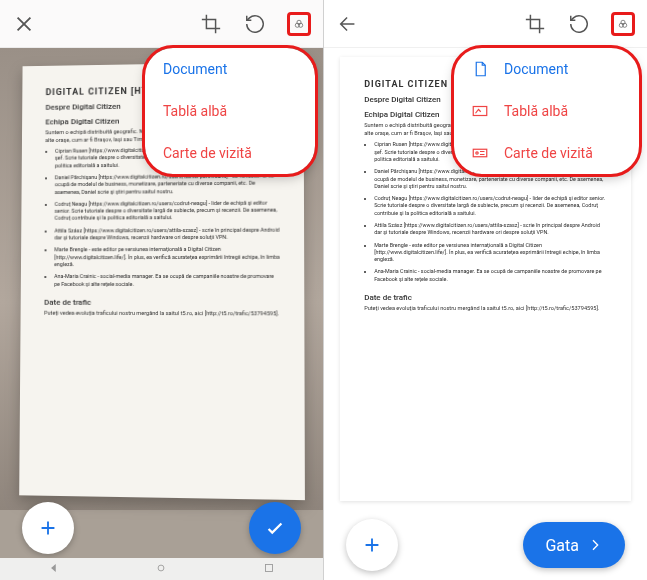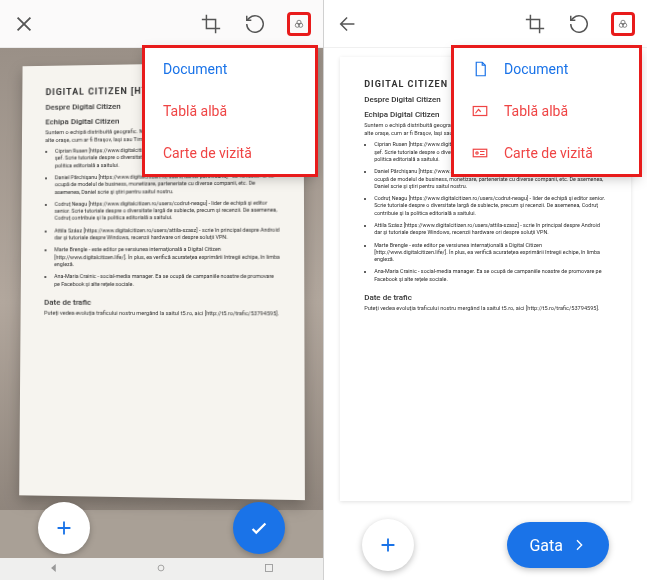--- a/index.html
+++ b/index.html
@@ -105,20 +105,21 @@
   
   .menu {
     position: absolute;
     top: 48px;
     right: 8px;
     background: #fff;
     width: 170px;
     outline: 3px solid #e81b1b;
     z-index: 20;
     box-shadow: 0 4px 12px rgba(0,0,0,.25);
+    border-radius: 28px;
   }
   .pane.right .menu { width: 185px; }
   .menu-item {
     display: flex;
     align-items: center;
     gap: 14px;
     height: 42px;
     padding: 0 16px;
     font-size: 14px;
     color: #ef4444;
@@ -137,21 +138,21 @@
   .menu.noicons .menu-item { padding: 0 18px; }
 
   
   .bottom {
     position: absolute;
     left: 0; right: 0; bottom: 0;
     height: 70px;
     display: flex;
     align-items: center;
     justify-content: space-between;
-    padding: 0 38px;
+    padding: 0 22px;
     z-index: 15;
   }
   .pane.right .bottom { background: #fff; }
   .round-btn {
     width: 52px; height: 52px;
     border-radius: 50%;
     background: #fff;
     display: flex;
     align-items: center;
     justify-content: center;

